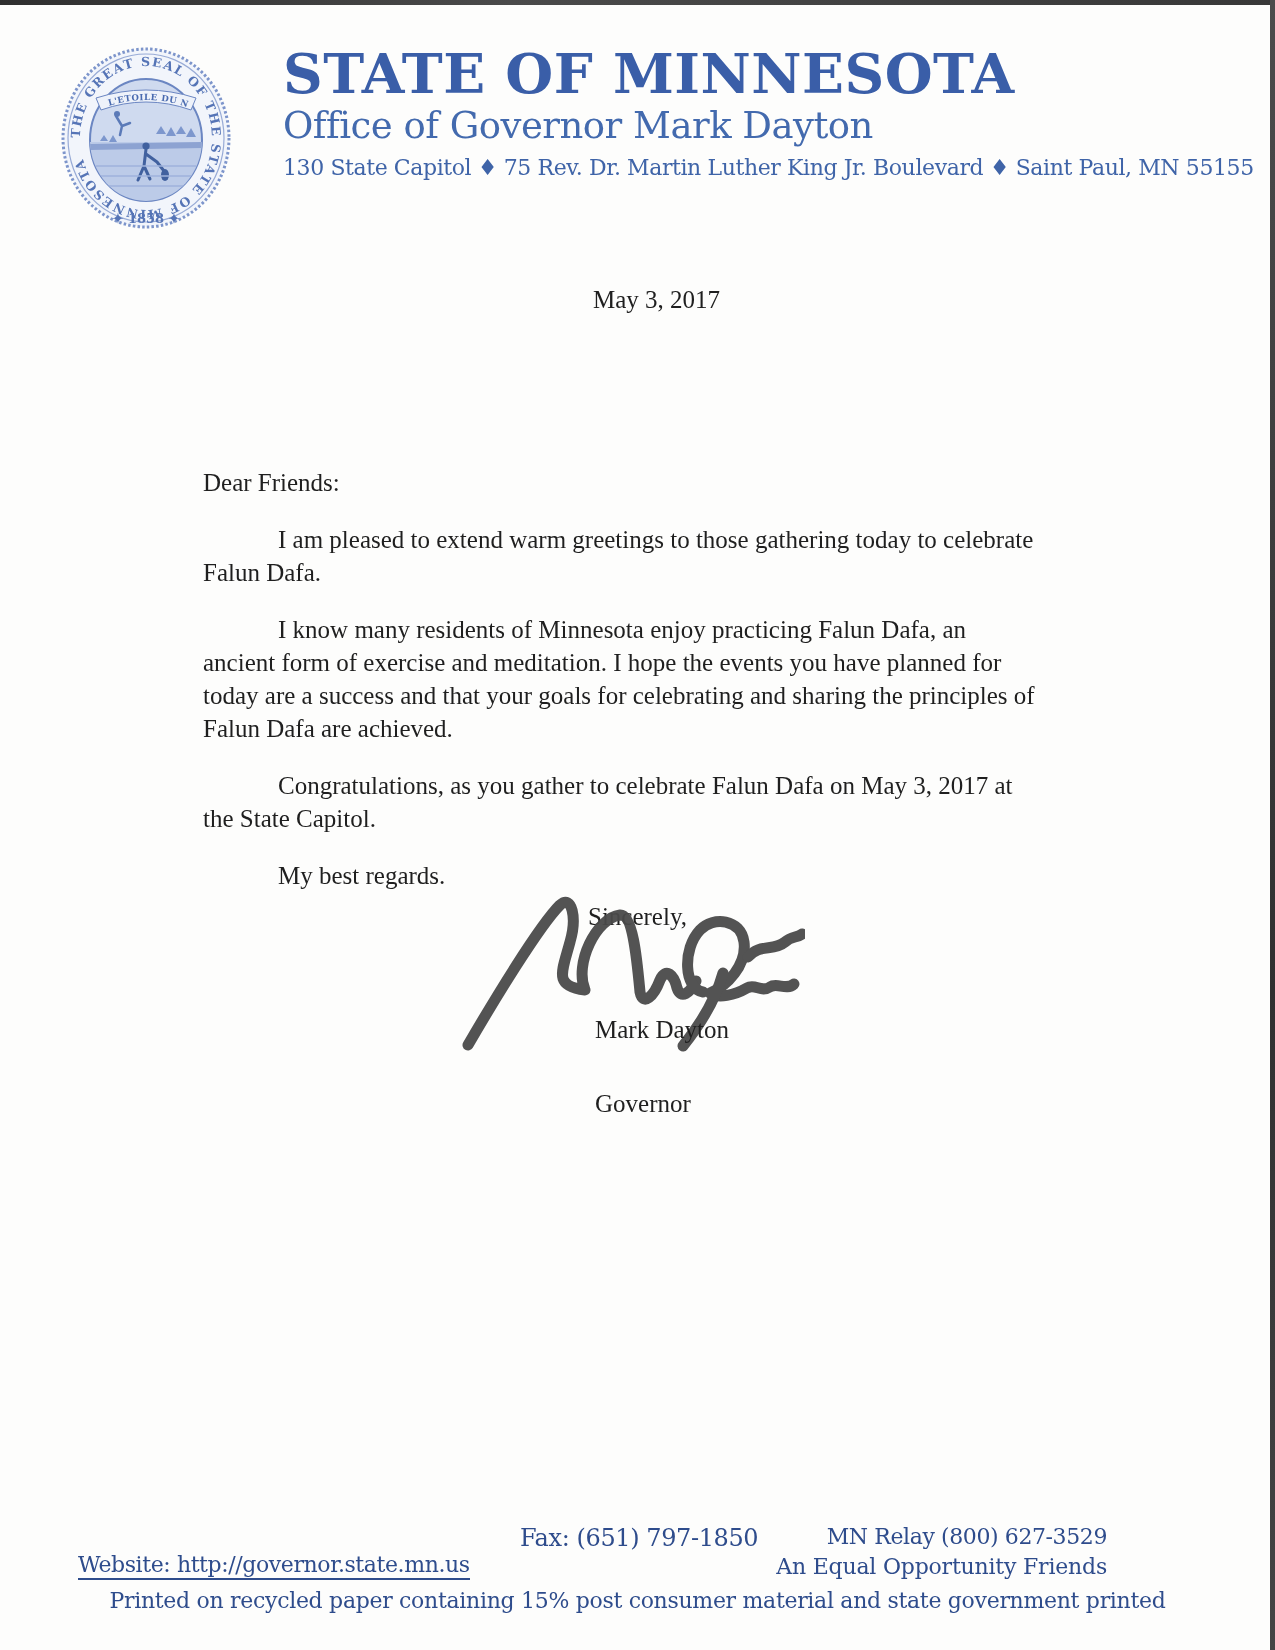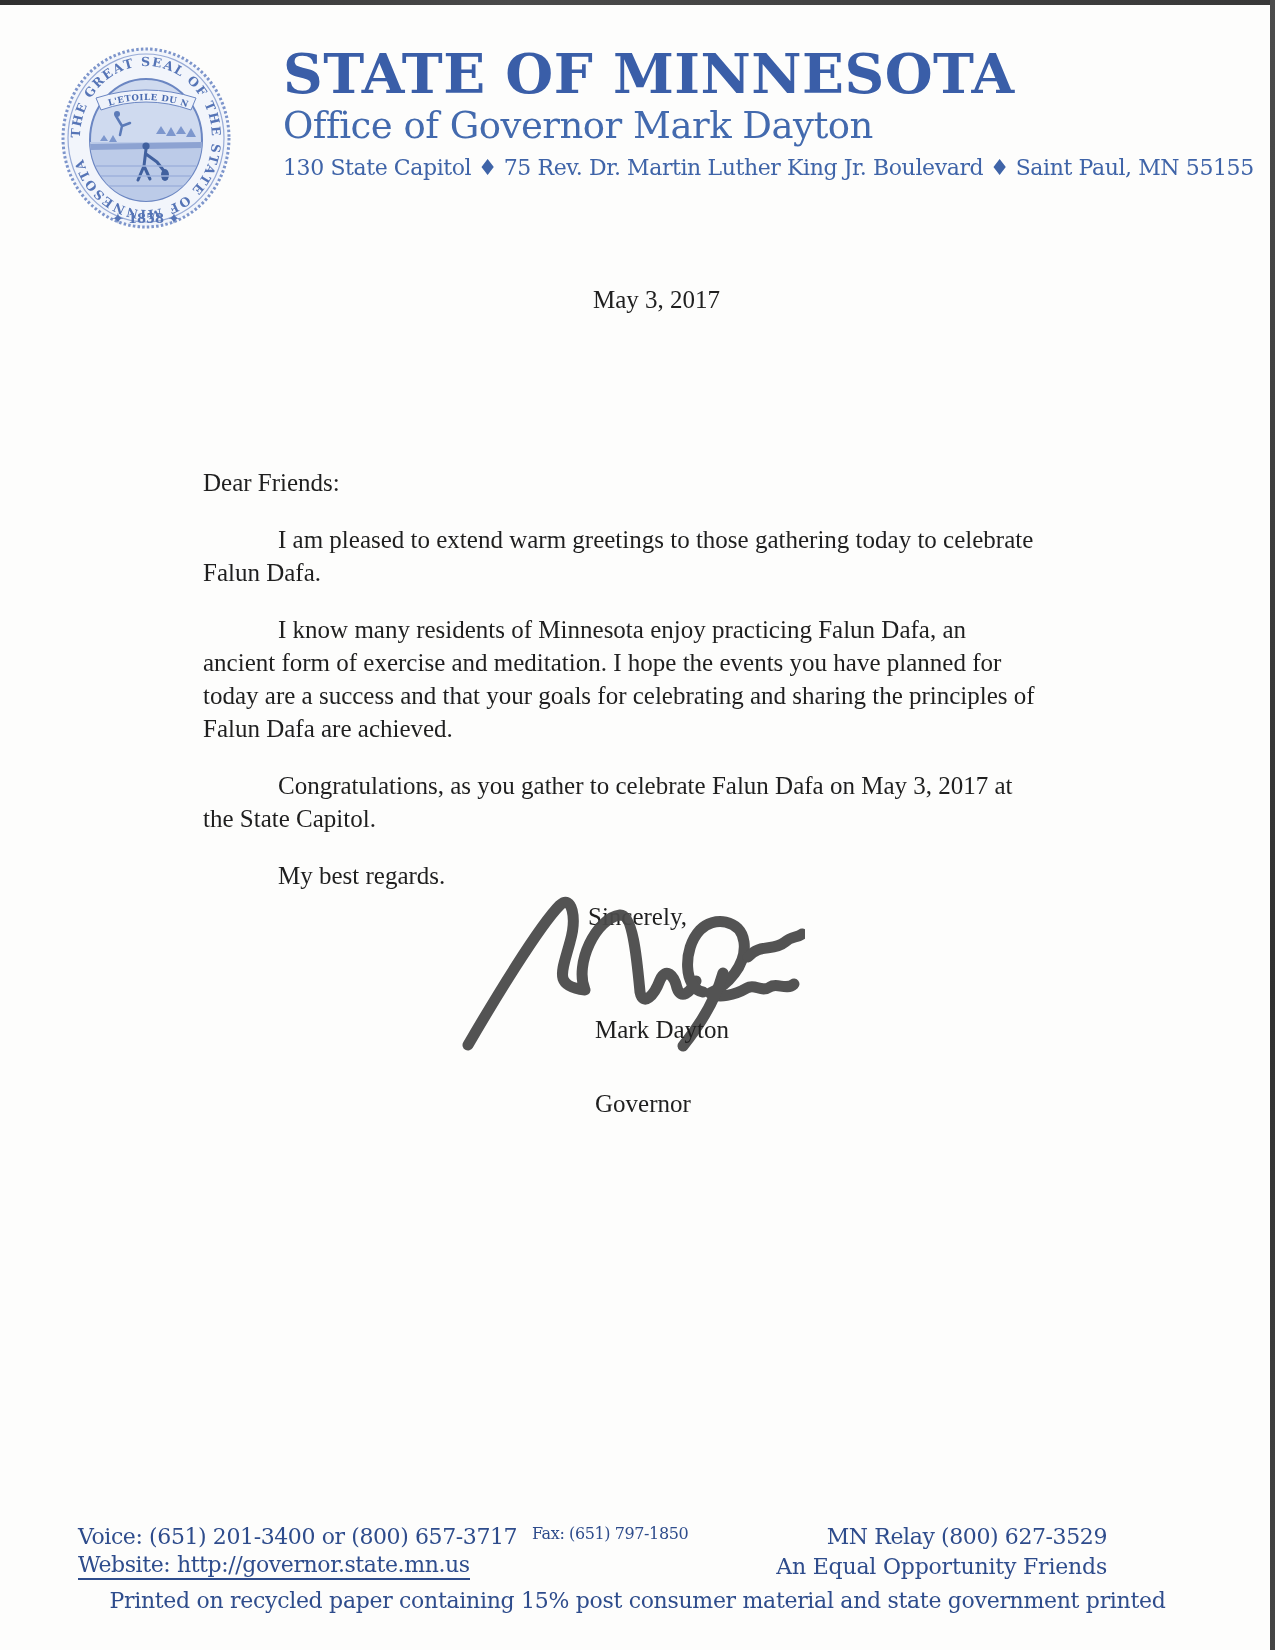--- a/index.html
+++ b/index.html
@@ -21,21 +21,21 @@
   .body-block p{margin:24px 0 0 0;text-indent:75px;}
   .body-block p.salutation{margin:0;text-indent:0;}
   .closing-sincerely{position:absolute;left:588px;top:903px;font-size:25px;}
   .signature{position:absolute;left:455px;top:880px;}
   .signer-name{position:absolute;left:595px;top:1016px;font-size:25px;}
   .signer-title{position:absolute;left:595px;top:1046px;font-size:25px;margin-top:44px;}
   
   .footer{position:absolute;left:0;top:0;width:1275px;height:1650px;pointer-events:none;
           font-family:"DejaVu Serif",serif;color:#2e4c8c;}
   .f-voice{position:absolute;left:78px;top:1524px;font-size:22px;letter-spacing:-.4px;}
-  .f-fax{position:absolute;left:532px;top:1524px;font-size:16px;letter-spacing:-.4px;}
+  .f-fax{position:absolute;left:520px;top:1524px;font-size:24px;letter-spacing:-.4px;}
   .f-relay{position:absolute;right:168px;top:1524px;font-size:22px;letter-spacing:-.4px;text-align:right;}
   .f-web{position:absolute;left:78px;top:1552px;font-size:22px;letter-spacing:-.4px;
          border-bottom:2px solid #2e4c8c;padding-bottom:1px;}
   .f-eeo{position:absolute;right:168px;top:1554px;font-size:22px;letter-spacing:-.2px;text-align:right;}
   .f-recycle{position:absolute;left:0;top:1588px;width:1275px;text-align:center;font-size:22px;letter-spacing:-.3px;}
 </style>
 </head>
 <body>
 
 <div class="page">
@@ -105,21 +105,20 @@
                C 300,103 306,113 315,107 C 322,102 331,111 339,104"></path>
       <path d="M268,93 C 262,115 248,141 228,166"></path>
       <path d="M293,77 C 305,63 318,72 330,62 C 336,56 342,58 347,54"></path>
     </g>
   </svg>
 
   <div class="signer-name">Mark Dayton</div>
   <div class="signer-title">Governor</div>
 
   <div class="footer">
-    <div class="f-voice">Voice: (651) 201-3400 or (800) 657-3717</div>
     <div class="f-fax">Fax: (651) 797-1850</div>
     <div class="f-relay">MN Relay (800) 627-3529</div>
     <div class="f-web">Website: http://governor.state.mn.us</div>
     <div class="f-eeo">An Equal Opportunity Friends</div>
     <div class="f-recycle">Printed on recycled paper containing 15% post consumer material and state government printed</div>
   </div>
 
 </div>
 
 </body></html>

